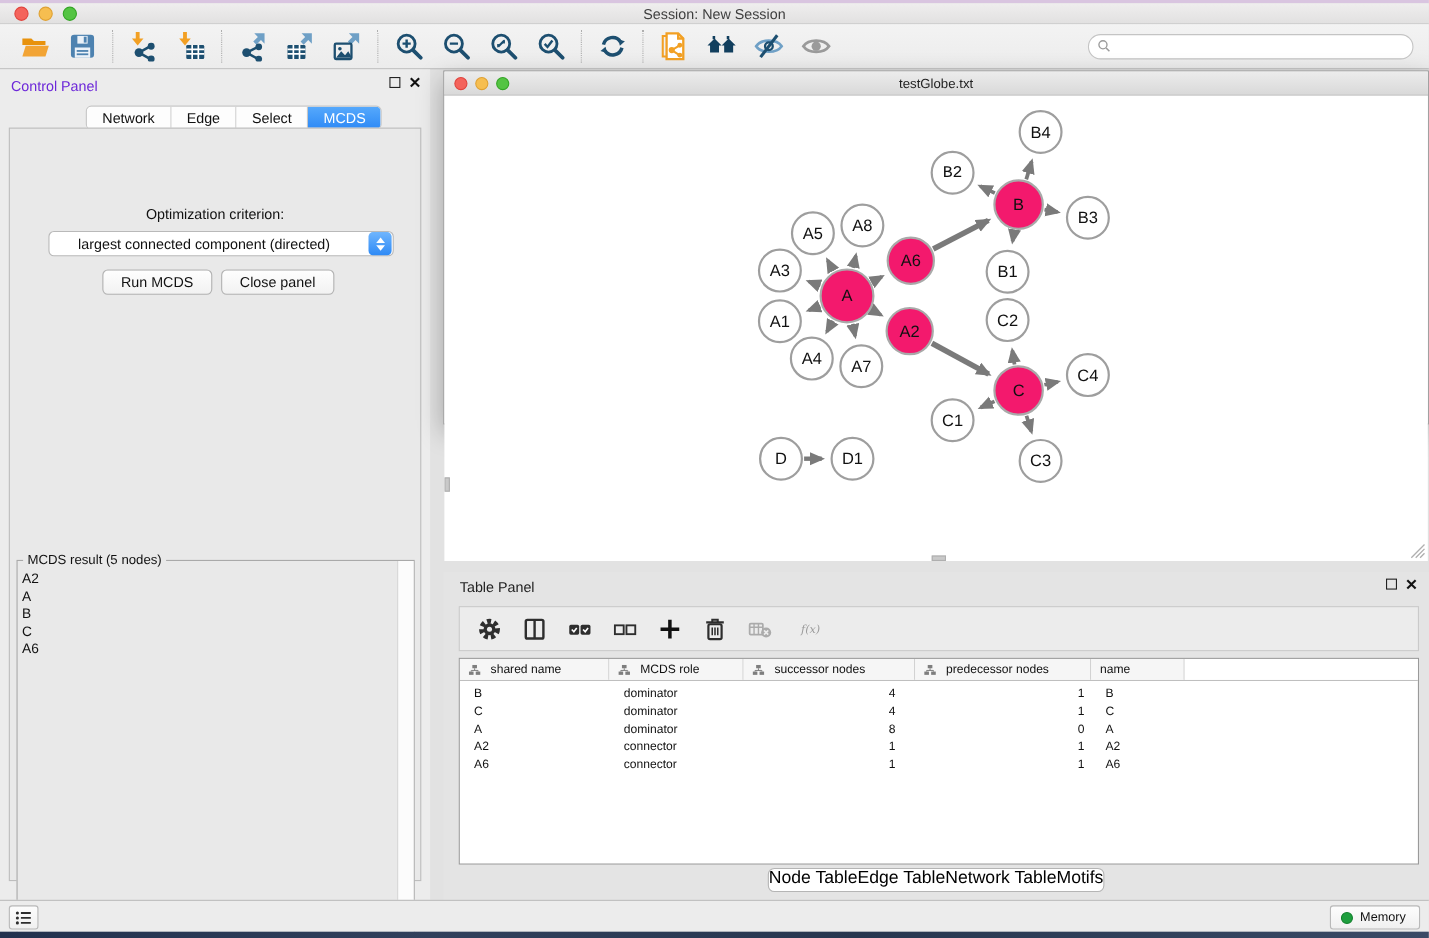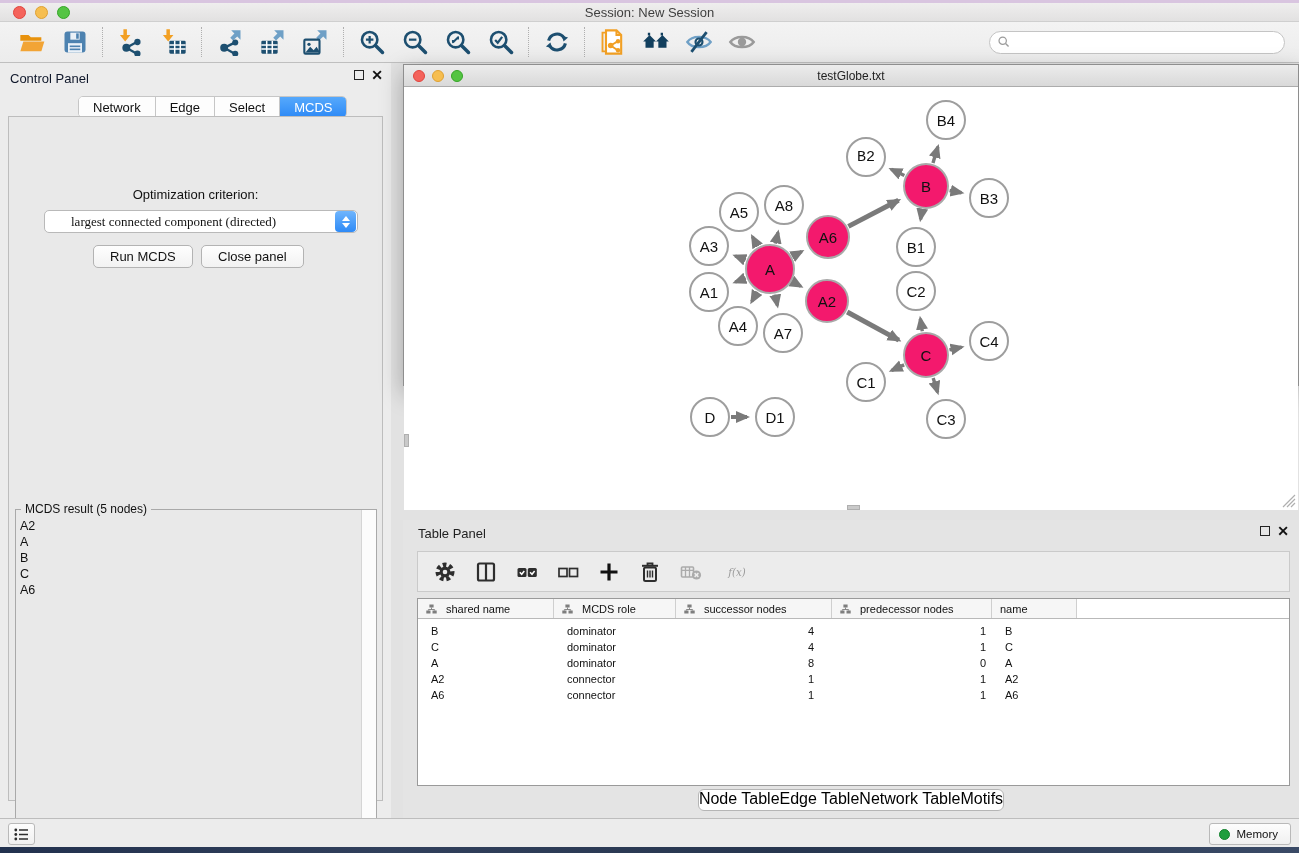--- a/index.html
+++ b/index.html
@@ -26,38 +26,38 @@
     align-items:center; justify-content:center; cursor:default; }
   .tb svg { width:28px; height:28px; }
   .tb-sep { width:1px; height:30px; border-left:1px dotted #AFAFAF; margin:0 6px; }
   .search-wrap { margin-left:auto; margin-right:4px; width:296px; height:23px; background:#fff;
     border:1px solid #C4C4C4; border-radius:12px; display:flex; align-items:center; padding-left:7px; }
   .search-wrap svg { width:14px; height:14px; }
   .search-input { border:none; outline:none; flex:1; height:19px; font-size:12px; background:transparent; }
 
   
   .control-panel { position:absolute; left:0; top:63px; width:391px; height:755px; background:#ECECEC; }
-  .panel-head { position:absolute; left:10px; top:8px; font-size:13px; color:#0f172a; }
+  .panel-head { position:absolute; left:10px; top:8px; font-size:13px; color:#6d28d9; }
   .panel-btns { position:absolute; right:8px; top:7px; display:flex; gap:7px; align-items:center; }
   .float-box { width:10px; height:10px; border:1.5px solid #222; display:inline-block; }
   .close-x { font-size:14px; font-weight:bold; color:#111; line-height:10px; }
 
   .seg-tabs { position:absolute; display:flex; border:1px solid #C6C6C6; border-radius:5px; overflow:hidden; background:#fff; }
   .control-tabs { left:78px; top:33px; height:22px; }
   .seg-tabs .tab { padding:0 14px; font-size:13px; display:flex; align-items:center; color:#111;
     border-right:1px solid #C6C6C6; background:#FDFDFD; }
   .seg-tabs .tab:last-child { border-right:none; }
   .seg-tabs .tab.active { background:linear-gradient(#56A9FC,#2E8AF6); color:#fff; }
 
   .cp-content { position:absolute; left:8px; top:53px; width:375px; height:685px;
     background:#E9E9E9; border:1px solid #BDBDBD; }
   .opt-label { position:absolute; left:0; width:100%; top:70px; text-align:center; font-size:13px; color:#111; }
   .combo { position:absolute; left:35px; top:93px; width:314px; height:23px; background:#fff;
     border:1px solid #B9B9B9; border-radius:5px; display:flex; align-items:center; }
-  .combo-text { flex:1; font-size:13px; padding-left:26px; color:#111; white-space:nowrap; overflow:hidden;font-family:Liberation Serif, serif; }
+  .combo-text { flex:1; font-size:13px; padding-left:26px; color:#111; white-space:nowrap; overflow:hidden; }
   .combo-step { width:21px; height:21px; margin-right:1px; border-radius:4px;
     background:linear-gradient(#6FB5FD,#2E8AF6); display:flex; flex-direction:column;
     align-items:center; justify-content:center; gap:2px; }
   .chev-up { width:0; height:0; border-left:4px solid transparent; border-right:4px solid transparent; border-bottom:5px solid #fff; }
   .chev-dn { width:0; height:0; border-left:4px solid transparent; border-right:4px solid transparent; border-top:5px solid #fff; }
   .cp-btn { position:absolute; top:128px; height:23px; background:linear-gradient(#FEFEFE,#F2F2F2);
     border:1px solid #B3B3B3; border-radius:5px; font-size:13px; color:#111; padding:0 16px; }
   .btn-run { left:84px; }
   .btn-close { left:192px; }
 

